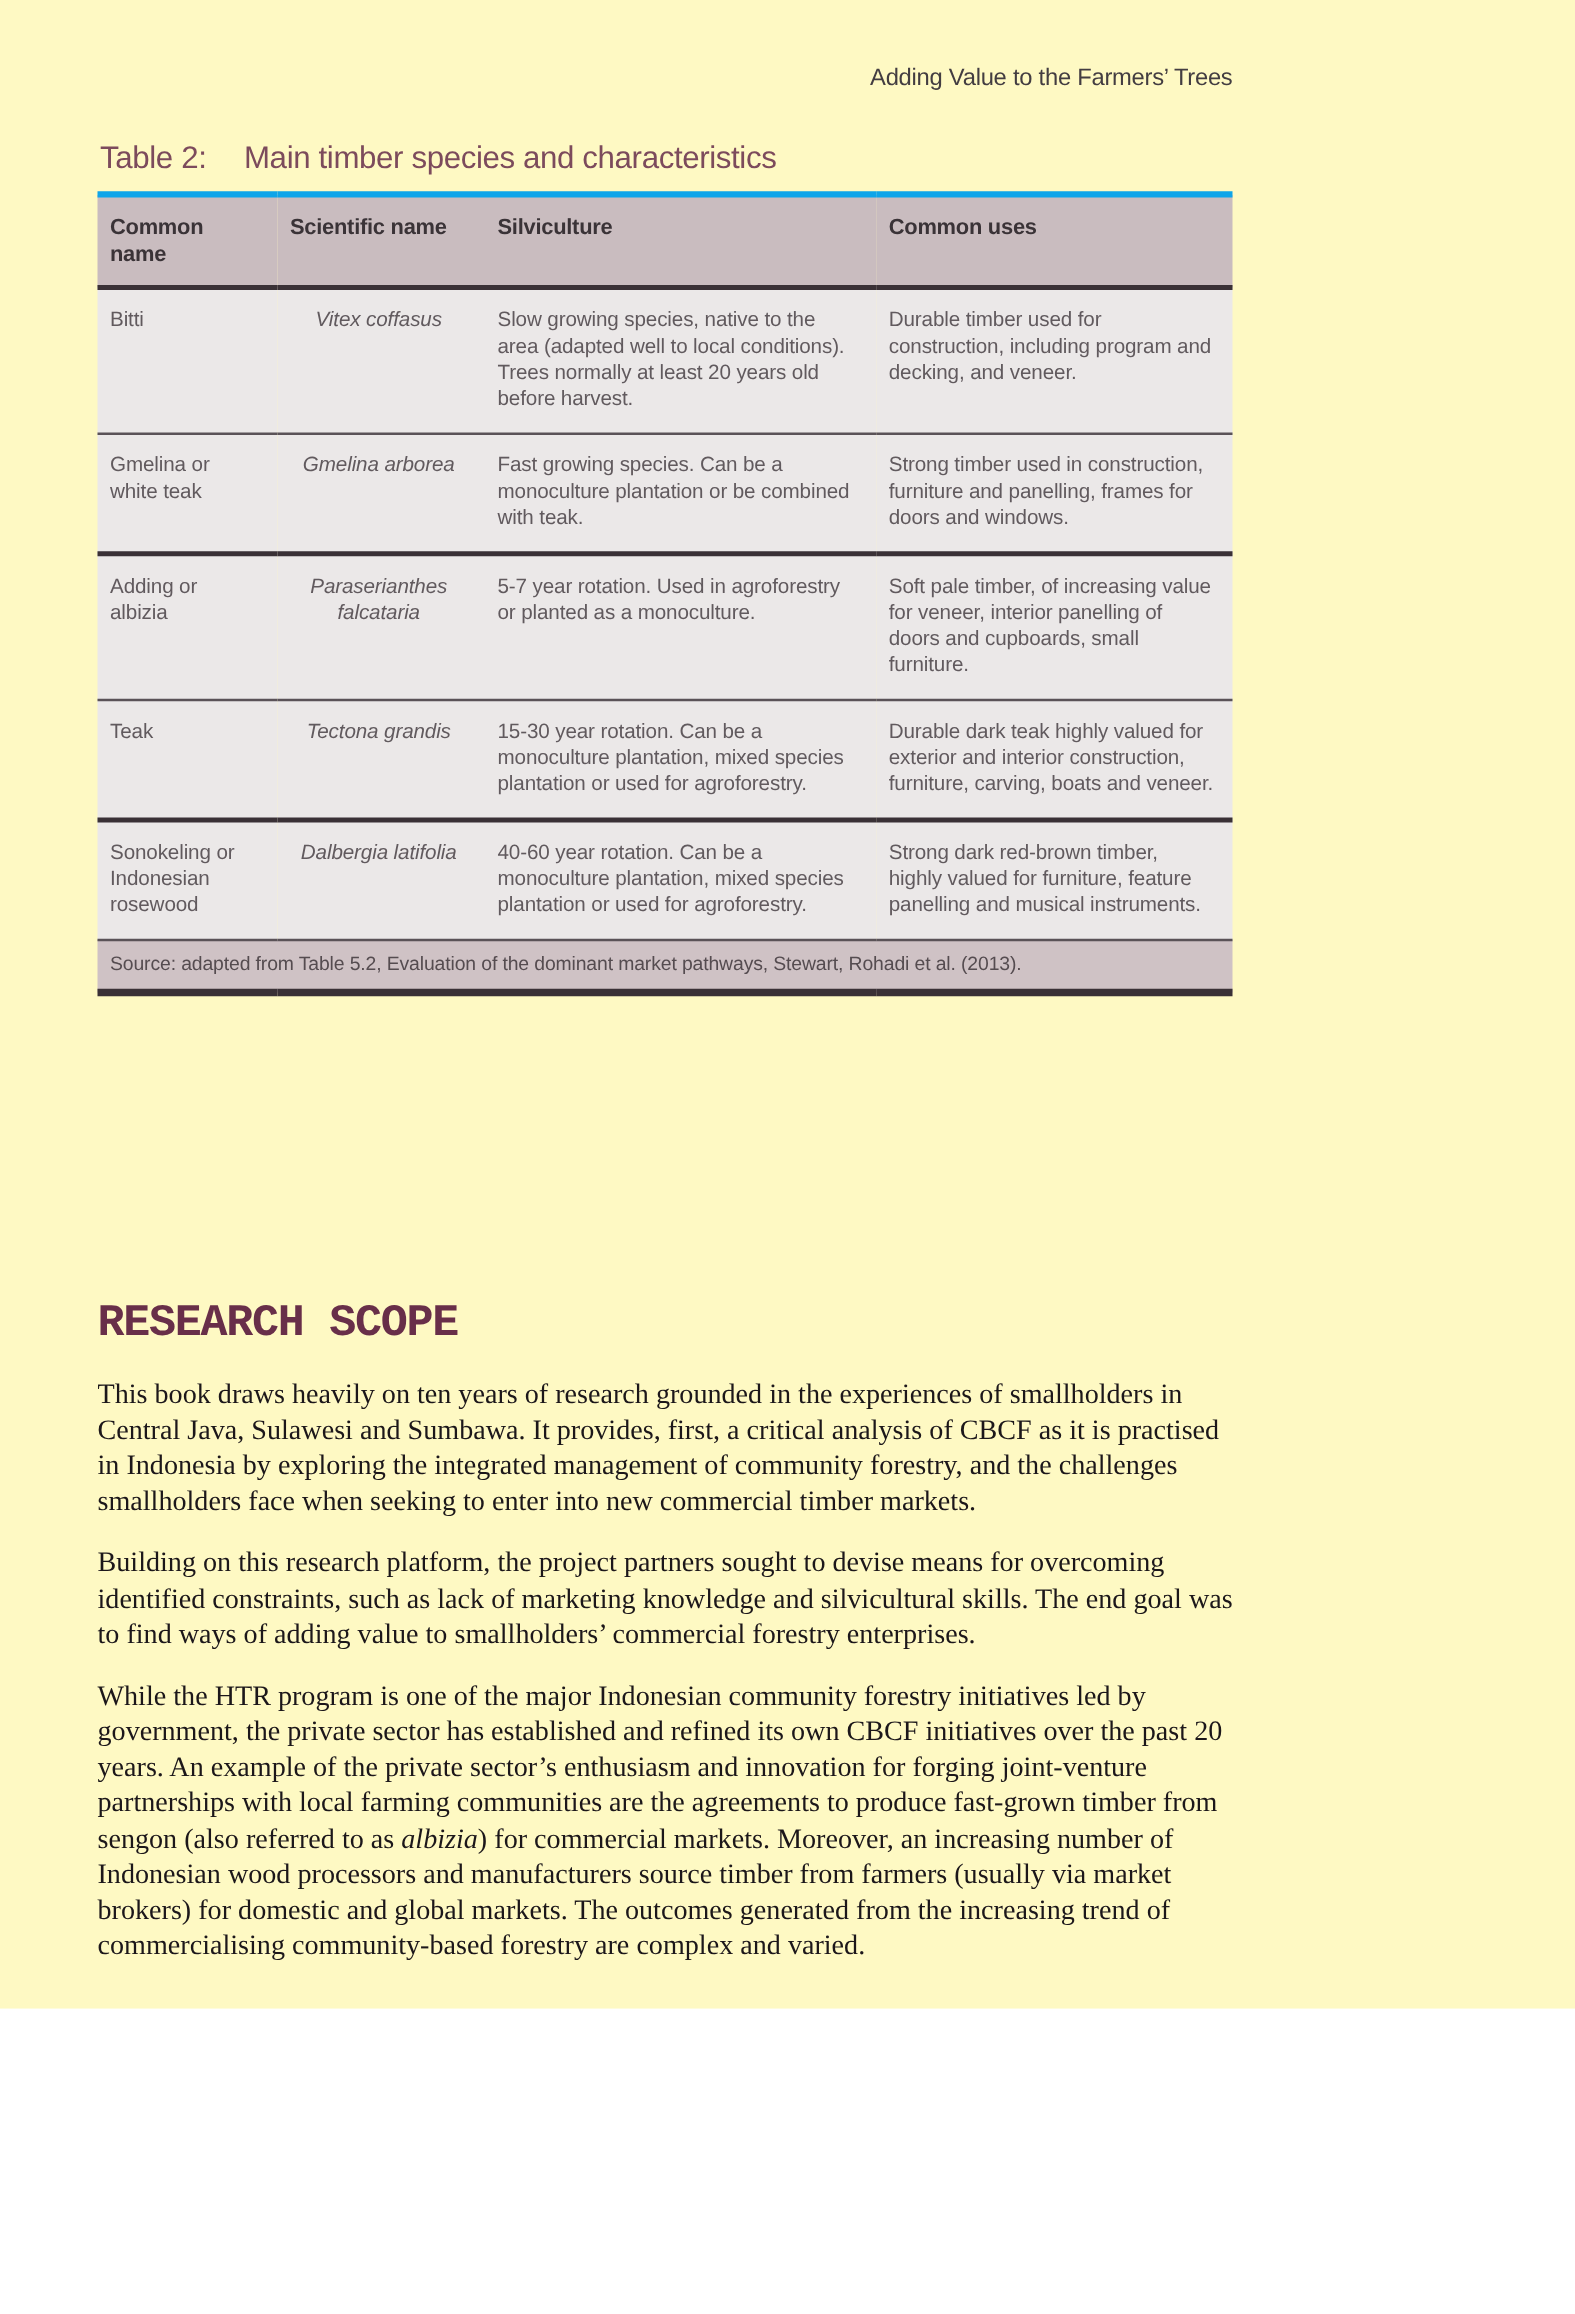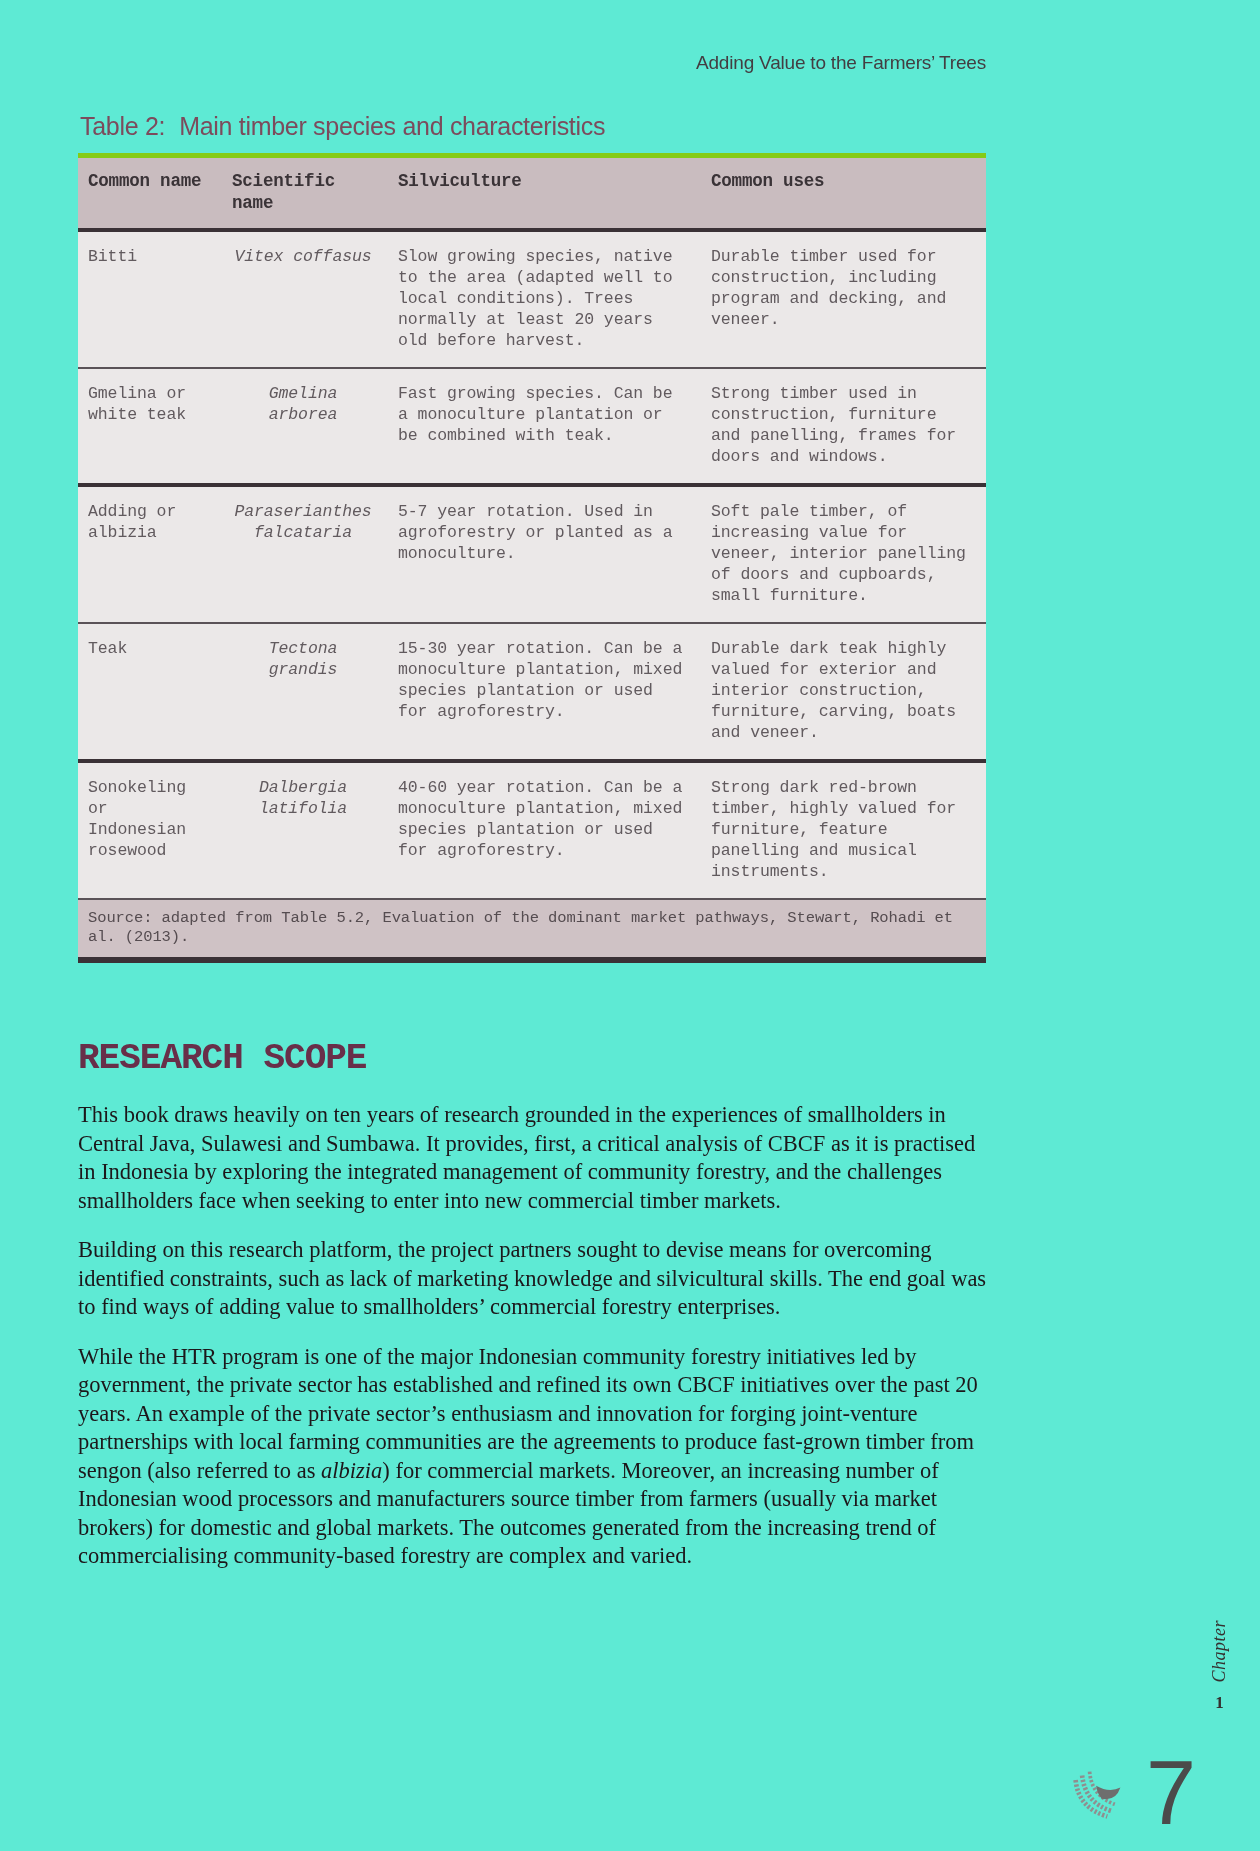--- a/index.html
+++ b/index.html
@@ -1,20 +1,20 @@
 <!DOCTYPE html>
 <html><head>
 <meta charset="utf-8">
 <style>
   html,body{margin:0;padding:0;background:#ffffff;}
   .page{
     position:relative;
     width:1260px;
-    height:1851px;
-    background:#5eead4;
+    height:1607px;
+    background:#fef9c3;
     overflow:hidden;
     font-family:"Liberation Sans", sans-serif;
   }
 
   
   .running-header{
     position:absolute;
     top:52px; left:78px; width:908px;
     text-align:right;
     font-size:19px;
@@ -26,28 +26,27 @@
   .table-block{
     position:absolute;
     top:112px; left:78px; width:908px;
   }
   .table-title{
     font-size:25px;
     color:#7c4b5c;
     letter-spacing:-0.3px;
     margin:0 0 12px 2px;
   }
-  .table-title .t-prefix{margin-right:14px;}
+  .table-title .t-prefix{margin-right:30px;}
   table.species-table{
     width:908px;
     border-collapse:collapse;
     table-layout:fixed;
-    border-top:5px solid #84cc16;
+    border-top:5px solid #0ea5e9;
     border-bottom:6px solid #3a3136;
-    font-family:Liberation Mono, monospace;
   }
   .species-table th{
     background:#c9bcbf;
     color:#3a3337;
     font-size:17.5px;
     font-weight:bold;
     text-align:left;
     vertical-align:top;
     padding:12px 12px 14px 10px;
     line-height:22px;

